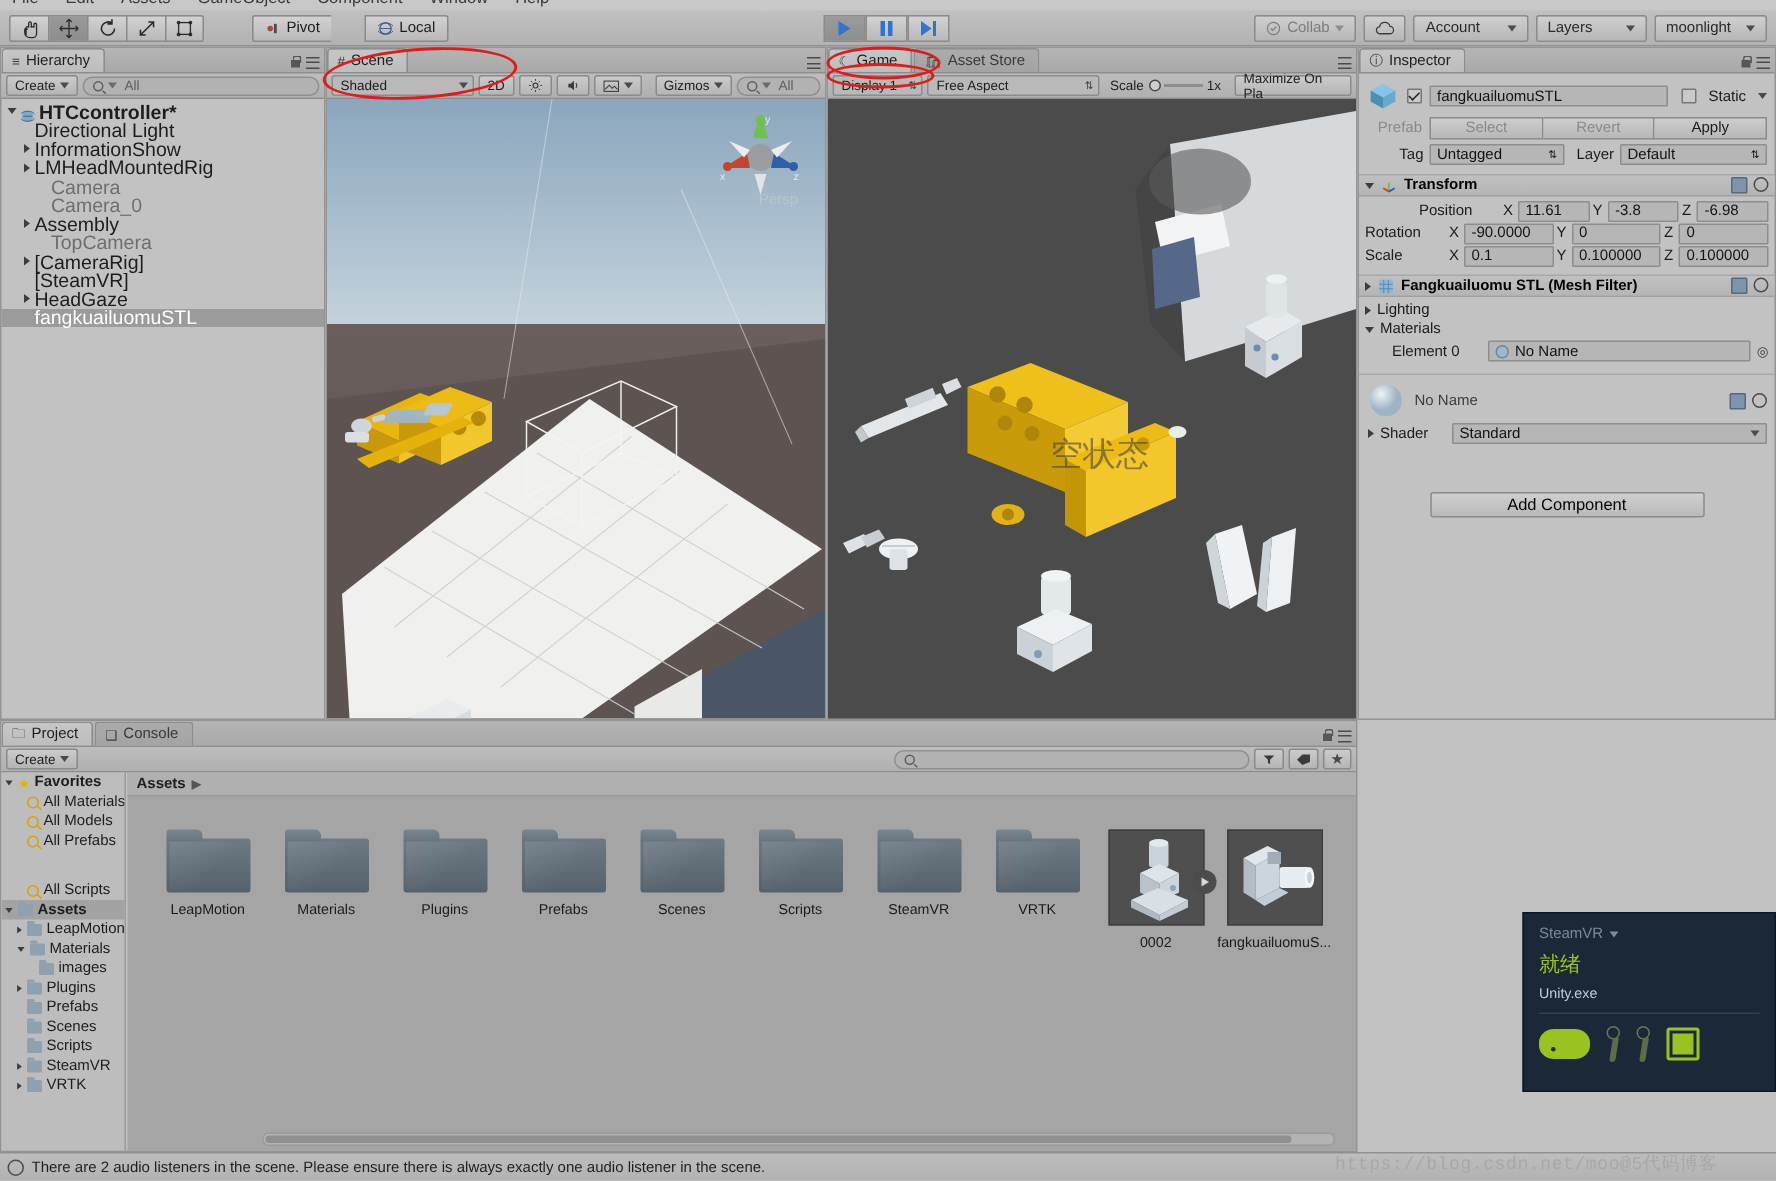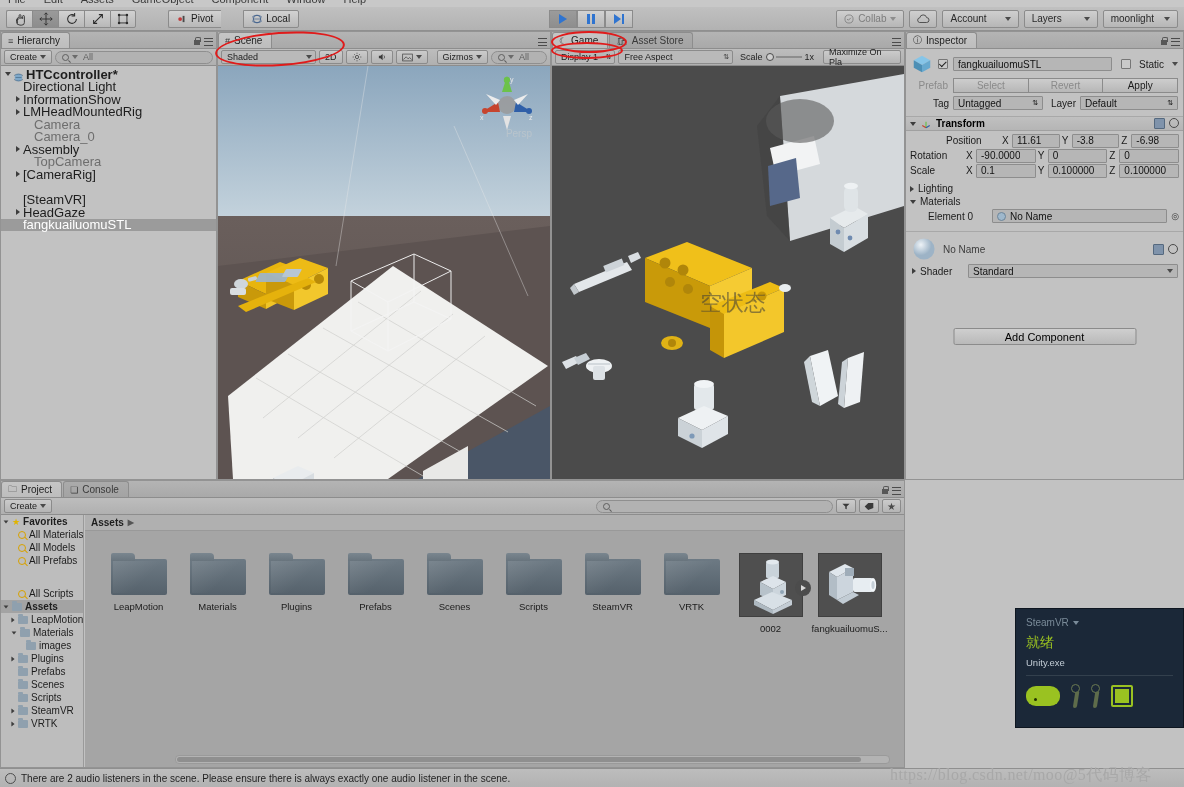--- a/index.html
+++ b/index.html
@@ -239,23 +239,23 @@
     left:0; top:768px; width:1184px; height:19px;
     background: linear-gradient(#bdbdbd,#b2b2b2); border-top:1px solid #8f8f8f;
     display:flex; align-items:center; gap:5px; padding-left:5px;
   }
   #statusbar .warnico { width:11px;height:11px;border:1.3px solid #4e4e4e;border-radius:50%; flex:none; }
   #statusbar .txt { font-size:10px; color:#1f1f1f; }
 
   
   #watermark {
     left:890px; top:766px; width:294px; height:18px;
-    font-size:16px; color:#a8a8a8; letter-spacing:.4px;
+    font-size:12px; color:#a8a8a8; letter-spacing:.4px;
     display:flex; align-items:center; white-space:nowrap; pointer-events:none;
-    font-family:Liberation Serif, serif;
+    font-family:Liberation Mono, monospace;
   }
 
   
   .ellipse { position:absolute; border:2.2px solid #e01b1b; border-radius:50%; pointer-events:none; }
 </style>
 </head>
 <body>
 
 <div id="app">
 
@@ -429,21 +429,21 @@
           <span>Assembly</span>
         </div>
         <div class="hrow dim" style="padding-left: 26px;">
           <span class="arrow none"></span>
           <span>TopCamera</span>
         </div>
         <div class="hrow" style="padding-left: 15px;">
           <span class="arrow "></span>
           <span>[CameraRig]</span>
         </div>
-        <div class="hrow" style="padding-left: 15px; margin-top: 13px;">
+        <div class="hrow" style="padding-left: 15px;">
           <span class="arrow none"></span>
           <span>[SteamVR]</span>
         </div>
         <div class="hrow" style="padding-left: 15px;">
           <span class="arrow "></span>
           <span>HeadGaze</span>
         </div>
         <div class="hrow sel" style="padding-left: 15px;">
           <span class="arrow none"></span>
           <span>fangkuailuomuSTL</span>
@@ -833,20 +833,32 @@
               </div>
               <span class="lbl">Z</span>
               <div class="ifield">
                 <span style="overflow: hidden; white-space: nowrap;">0.100000</span>
               </div>
             </div>
           </div>
         </div>
     </div>
 
+    <div class="comp-head" style="margin-top:3px;">
+      <span class="arrow"></span>
+      <svg style="width:12px;height:12px;" viewBox="0 0 16 16">
+        <rect x="2" y="2" width="12" height="12" fill="#8fb6d6"></rect>
+        <path d="M2 6h12M2 10h12M6 2v12M10 2v12" stroke="#5d89ad" stroke-width=".9"></path>
+      </svg>
+      <span>Fangkuailuomu STL (Mesh Filter)</span>
+      <span style="margin-left:auto;display:flex;gap:4px;">
+        <span class="bookico"></span>
+        <span class="gearico"></span>
+      </span>
+    </div>
 
 
     <div style="padding:2px 4px;">
       <div class="irow" style="height:13px;gap:4px;">
         <span class="arrow"></span>
         <span>Lighting</span>
       </div>
       <div class="irow" style="height:13px;gap:4px;">
         <span class="arrow open"></span>
         <span>Materials</span>

